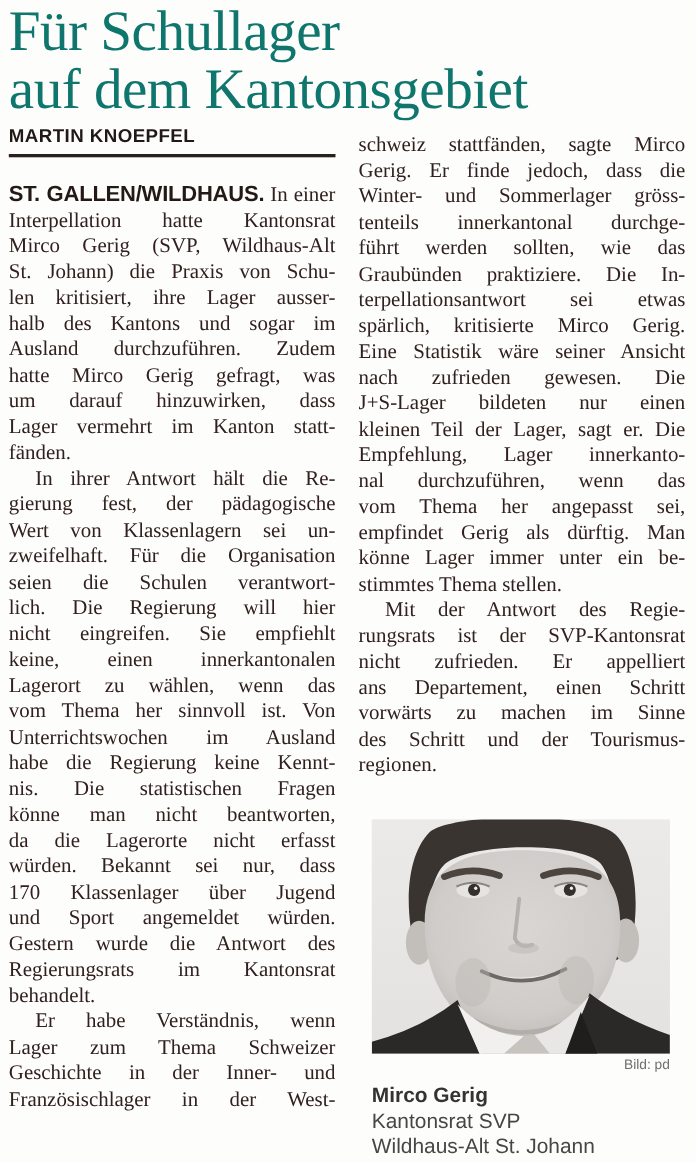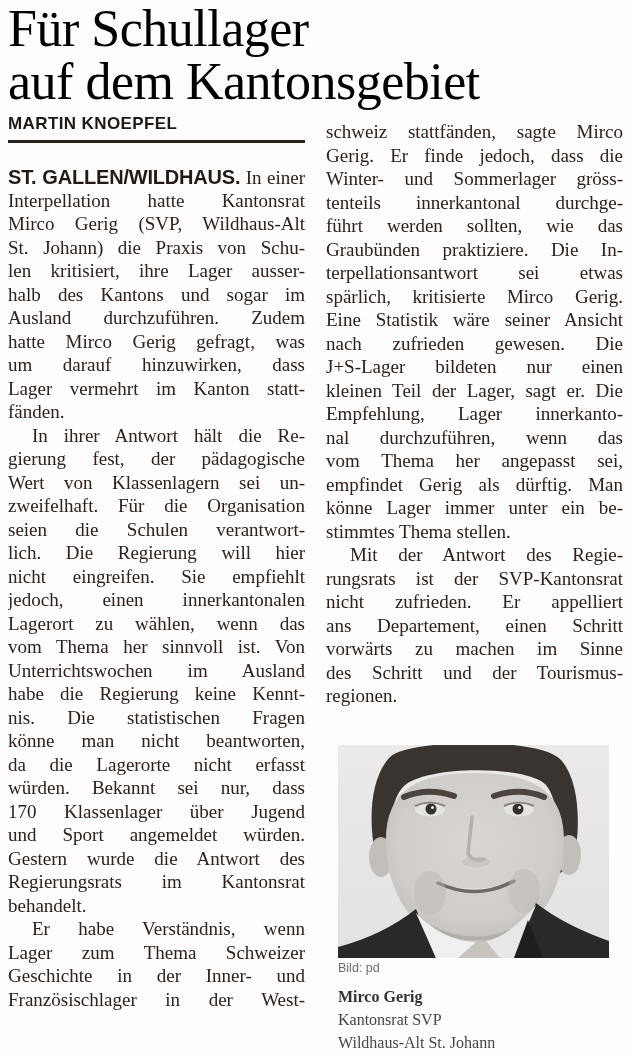--- a/index.html
+++ b/index.html
@@ -8,21 +8,21 @@
     background:#fdfdfb;
     font-family:"Liberation Serif",serif;
   }
   .page{position:relative;width:633px;height:1057px;}
 
   
   .headline{
     margin:2px 8px 0 8px;
     font-family:"Liberation Serif",serif;
     font-size:52px;line-height:53px;
-    font-weight:400;color:#000000;
+    font-weight:400;color:#0f766e;
     letter-spacing:-0.5px;
   }
 
   
   .content{
     display:flex;gap:21px;
     padding:0 0 0 8px;margin-top:6px;
   }
   .col{width:297px;flex:none;}
 
@@ -53,26 +53,26 @@
 
   
   .photo-wrap{margin-top:36px;margin-left:12px;width:271px;}
   .photo{
     width:271px;height:213px;display:block;
     background:#eae9e7;
   }
   .credit{
     font-family:"Liberation Sans",sans-serif;
     font-size:12.5px;line-height:15px;color:#6e6e6e;
-    margin-top:3px;
+    text-align:right;margin-top:3px;
   }
   .caption{
     margin-top:9px;
-    font-family:Liberation Serif, serif;
-    font-size:16px;line-height:23px;color:#474645;
+    font-family:Liberation Sans, sans-serif;
+    font-size:19px;line-height:23px;color:#474645;
   }
   .caption .name{font-weight:bold;color:#343331;}
 </style>
 </head>
 <body>
 
 <div class="page">
 
   <h1 class="headline">
     <span>Für Schullager</span><br>
@@ -95,21 +95,21 @@
           <div class="tl">um darauf hinzuwirken, dass</div>
           <div class="tl">Lager vermehrt im Kanton statt-</div>
           <div class="tl end">fänden.</div>
           <div class="tl ind">In ihrer Antwort hält die Re-</div>
           <div class="tl">gierung fest, der pädagogische</div>
           <div class="tl">Wert von Klassenlagern sei un-</div>
           <div class="tl">zweifelhaft. Für die Organisation</div>
           <div class="tl">seien die Schulen verantwort-</div>
           <div class="tl">lich. Die Regierung will hier</div>
           <div class="tl">nicht eingreifen. Sie empfiehlt</div>
-          <div class="tl">jedoch, einen innerkantonalen</div>
+          <div class="tl">keine, einen innerkantonalen</div>
           <div class="tl">Lagerort zu wählen, wenn das</div>
           <div class="tl">vom Thema her sinnvoll ist. Von</div>
           <div class="tl">Unterrichtswochen im Ausland</div>
           <div class="tl">habe die Regierung keine Kennt-</div>
           <div class="tl">nis. Die statistischen Fragen</div>
           <div class="tl">könne man nicht beantworten,</div>
           <div class="tl">da die Lagerorte nicht erfasst</div>
           <div class="tl">würden. Bekannt sei nur, dass</div>
           <div class="tl">170 Klassenlager über Jugend</div>
           <div class="tl">und Sport angemeldet würden.</div>

